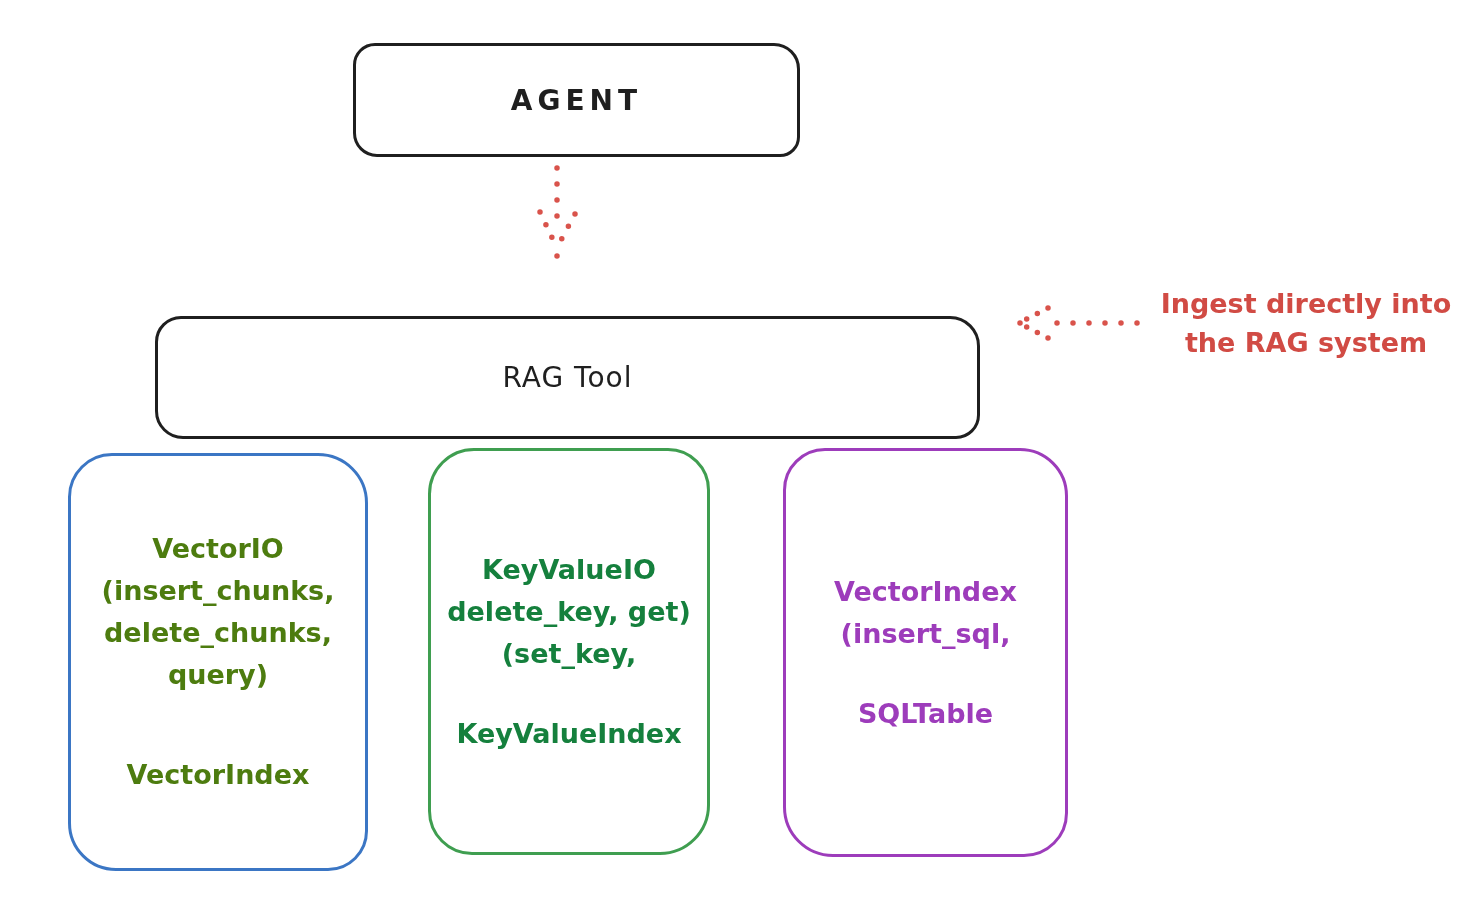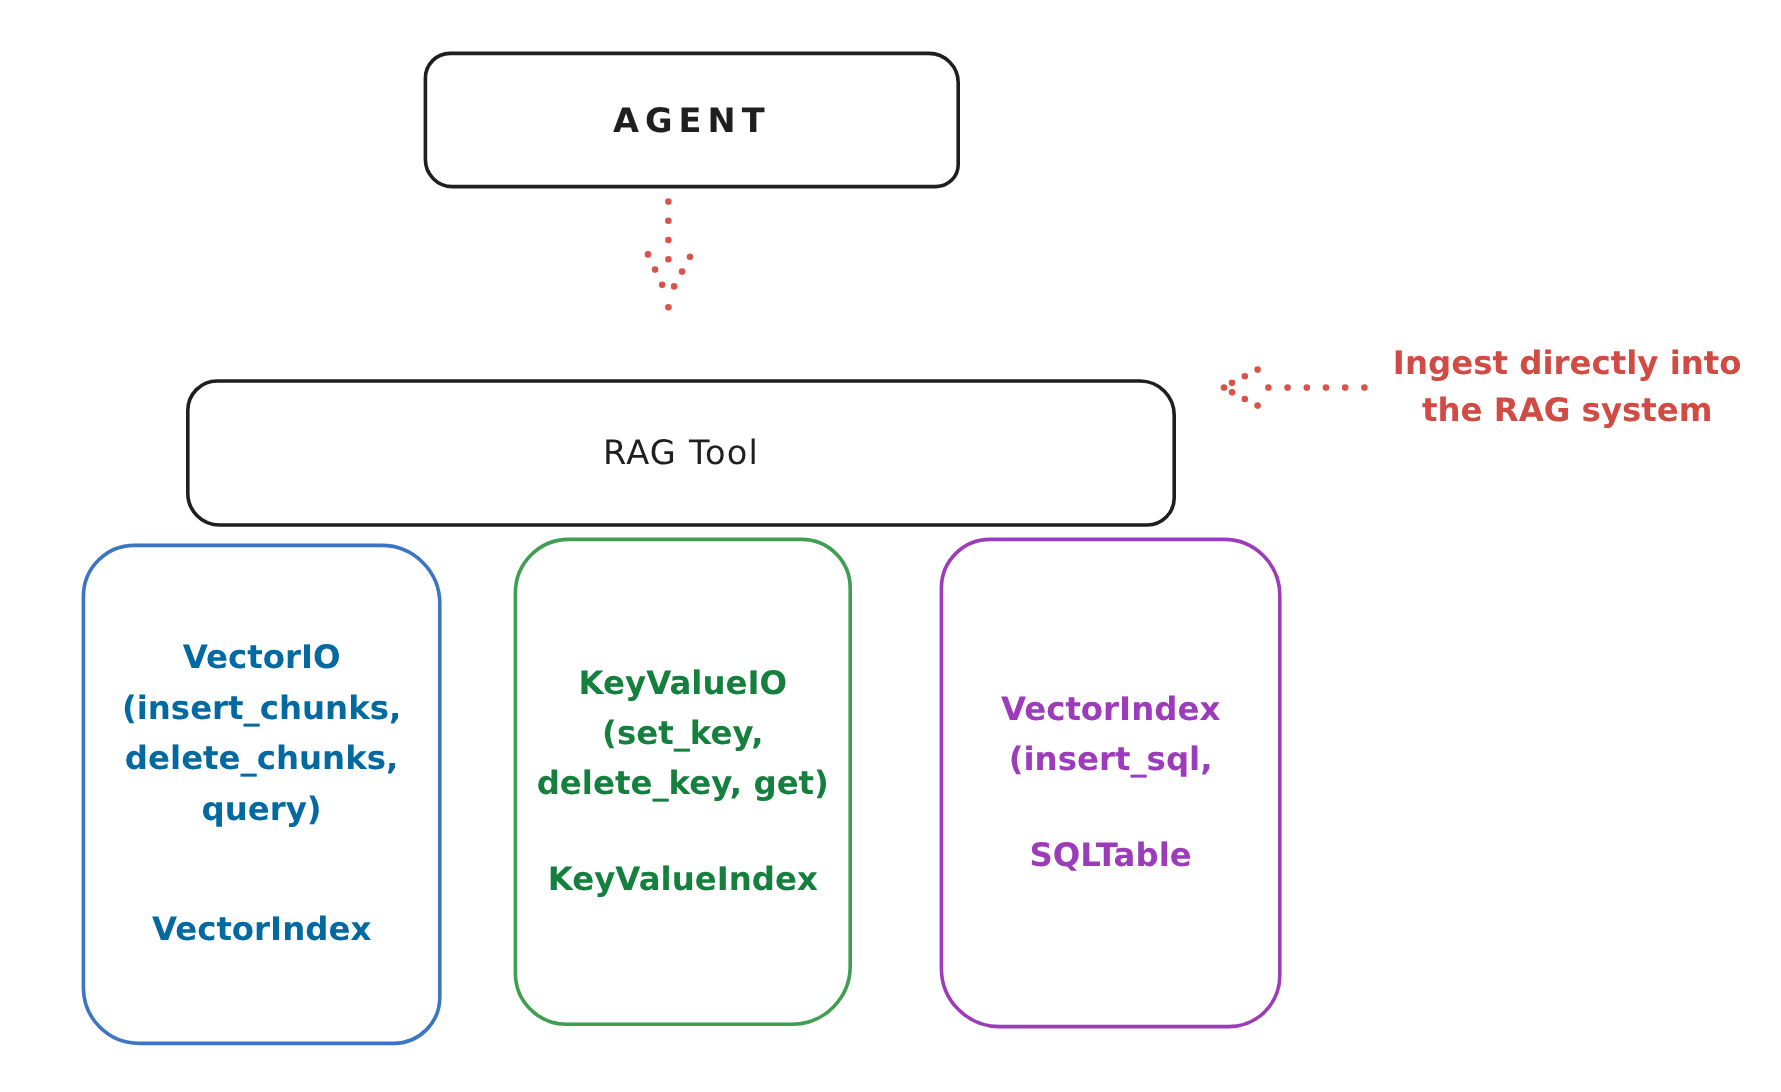--- a/index.html
+++ b/index.html
@@ -78,35 +78,35 @@
       <line x1="36" y1="38" x2="9" y2="24" stroke-dasharray="0 12"></line>
       <line x1="8" y1="23" x2="8.2" y2="23" stroke-dasharray="0 12"></line>
     </g>
   </svg>
 
   <div class="annotation" style="color: rgb(209, 75, 68);">
     <div>Ingest directly into</div>
     <div>the RAG system</div>
   </div>
 
-  <div class="io-box io-vector" style="color: #0369a1; border-color: rgb(59, 118, 196); gap: 20px;">
+  <div class="io-box io-vector" style="color: #4d7c0f; border-color: rgb(59, 118, 196); gap: 20px;">
     <div>
         <div>VectorIO</div>
         <div>(insert_chunks,</div>
         <div>delete_chunks,</div>
         <div>query)</div>
       </div>
     <div class="index-label">VectorIndex</div>
   </div>
 
   <div class="io-box io-keyvalue" style="color: #15803d; border-color: rgb(63, 158, 80);">
     <div>
         <div>KeyValueIO</div>
+        <div>delete_key, get)</div>
         <div>(set_key,</div>
-        <div>delete_key, get)</div>
       </div>
     <div class="index-label">KeyValueIndex</div>
   </div>
 
   <div class="io-box io-relational" style="color: rgb(157, 60, 187); border-color: rgb(157, 60, 187);">
     <div>
         <div>VectorIndex</div>
         <div>(insert_sql,</div>
       </div>
     <div class="index-label">SQLTable</div>

